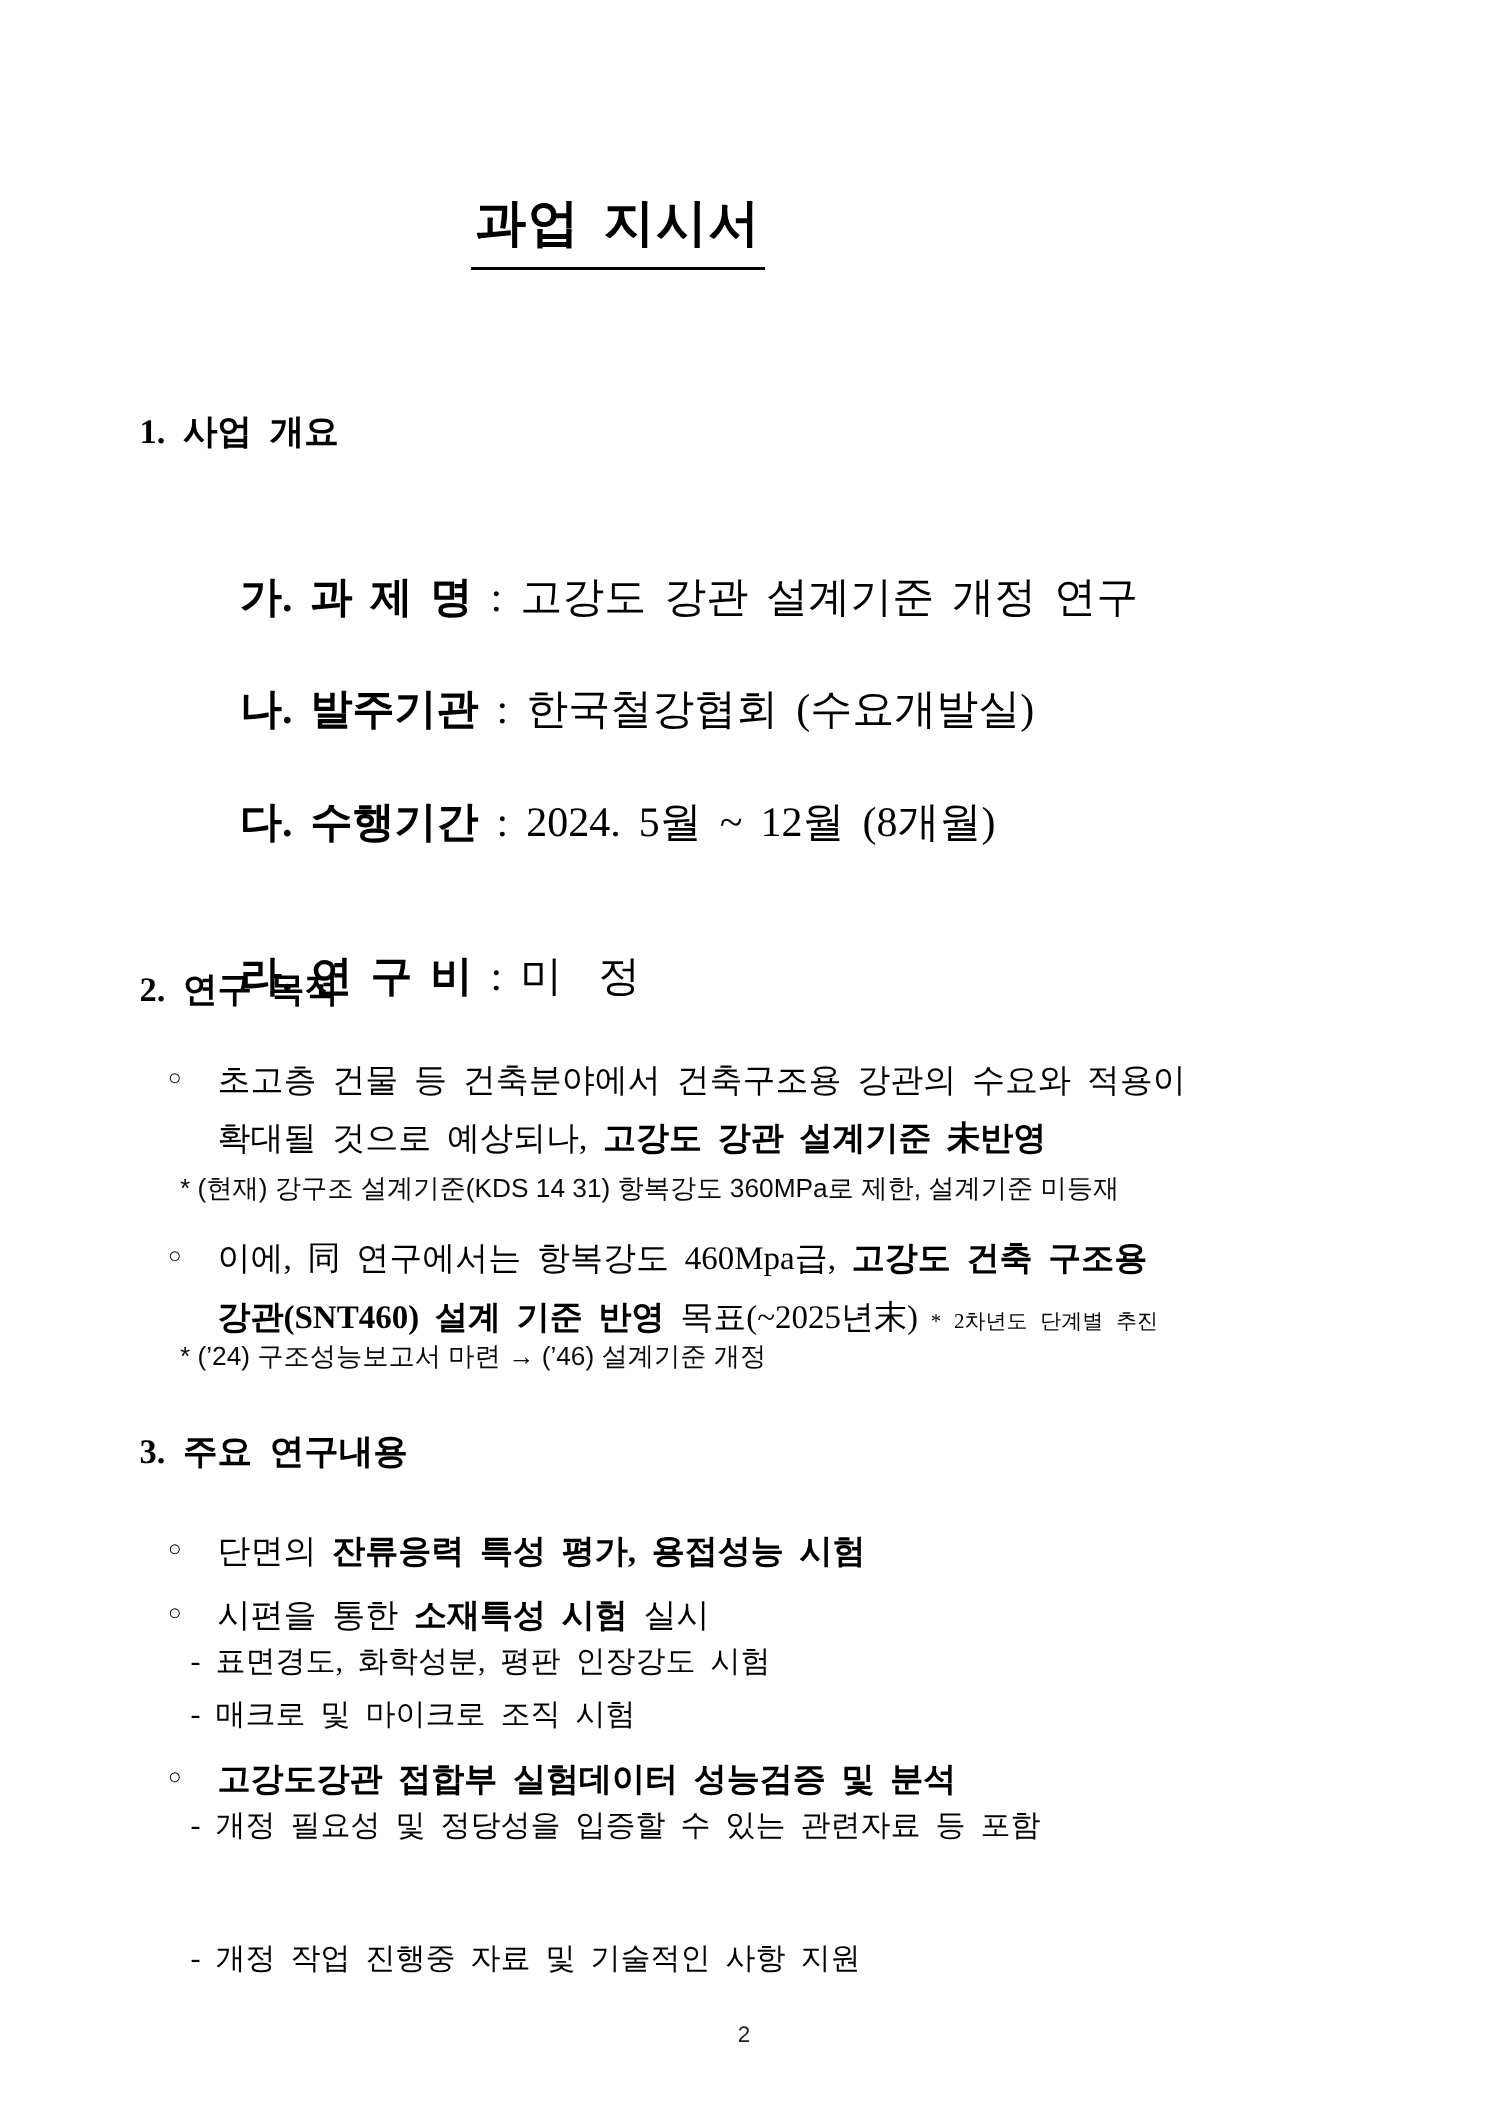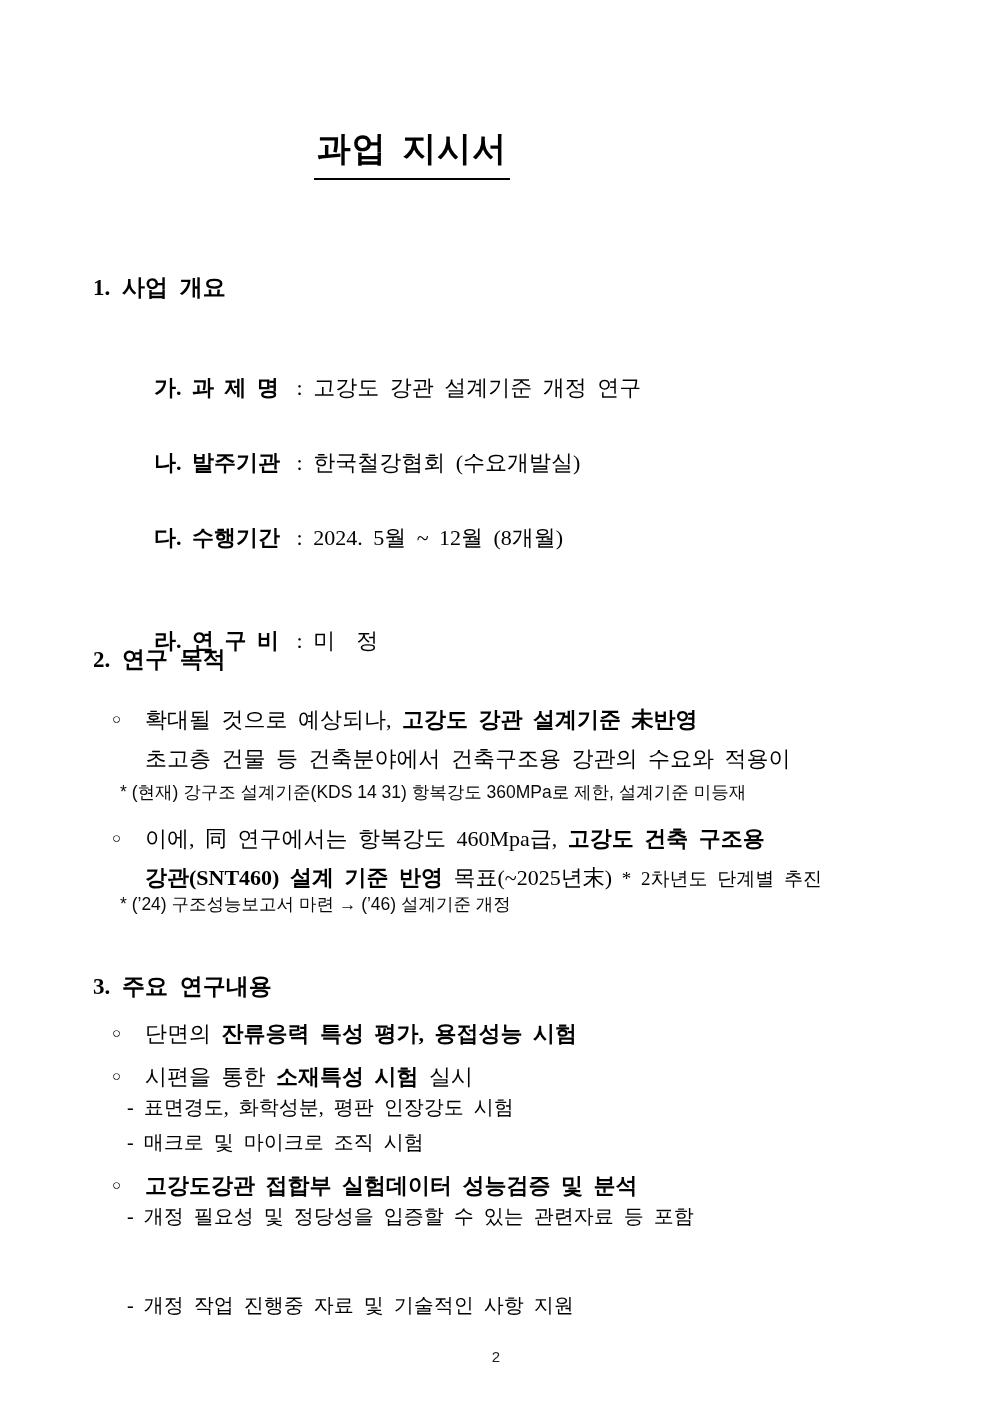--- a/index.html
+++ b/index.html
@@ -23,40 +23,40 @@
     padding:0 3px 6px 3px;
     white-space:pre;
   }
   .sec-heading {
     font-size:23px;
     font-weight:bold;
     word-spacing:6px;
     white-space:pre;
   }
   .field {
-    font-size:22px;
+    font-size:28px;
     white-space:pre;
     word-spacing:5px;
   }
   .field-label { font-weight:bold; display:inline-block; min-width:132px; }
   .bullet { display:flex; }
   .bmark {
     flex:0 0 33px;
     width:33px;
     font-size:15px;
     line-height:39px;
   }
   .bline {
     font-size:22px;
     line-height:39px;
     white-space:pre;
     word-spacing:5px;
   }
   .b { font-weight:bold; }
-  .small-run { font-size:19px; }
+  .small-run { font-size:14px; }
   .note {
     font-family:Liberation Sans, sans-serif;
     font-size:17.5px;
     white-space:pre;
     color:#0a0a0a;
   }
   .sub {
     font-size:20px;
     white-space:pre;
     word-spacing:5px;
@@ -93,38 +93,38 @@
 
   <div class="abs field" style="top:600px;left:112px;">
     <span class="field-label">라. 연 구 비</span><span> : </span><span>미  정</span>
   </div>
 
   <div class="abs sec-heading" style="top:644px;left:93px;">2. 연구 목적</div>
 
   <div class="abs bullet" style="top:700px;left:112px;">
     <span class="bmark">○</span>
     <div>
+      <div class="bline"><span>초고층 건물 등 건축분야에서 건축구조용 강관의 수요와 적용이</span></div>
       <div class="bline"><span>확대될 것으로 예상되나, </span><span class="b">고강도 강관 설계기준 未반영</span></div>
-      <div class="bline"><span>초고층 건물 등 건축분야에서 건축구조용 강관의 수요와 적용이</span></div>
     </div>
   </div>
 
   <div class="abs note" style="top:780px;left:120px;">* (현재) 강구조 설계기준(KDS 14 31) 항복강도 360MPa로 제한, 설계기준 미등재</div>
 
   <div class="abs bullet" style="top:819px;left:112px;">
     <span class="bmark">○</span>
     <div>
       <div class="bline"><span>이에, 同 연구에서는 항복강도 460Mpa급, </span><span class="b">고강도 건축 구조용</span></div>
       <div class="bline"><span class="b">강관(SNT460) 설계 기준 반영</span><span> 목표(~2025년末)</span><span class="small-run"> * 2차년도 단계별 추진</span></div>
     </div>
   </div>
 
   <div class="abs note" style="top:892px;left:120px;">* (’24) 구조성능보고서 마련 → (’46) 설계기준 개정</div>
 
-  <div class="abs sec-heading" style="top:952px;left:93px;margin-top:19px;">3. 주요 연구내용</div>
+  <div class="abs sec-heading" style="top:952px;left:93px;">3. 주요 연구내용</div>
 
   <div class="abs bullet" style="top:1014px;left:112px;">
     <span class="bmark">○</span>
     <div class="bline"><span>단면의 </span><span class="b">잔류응력 특성 평가, 용접성능 시험</span></div>
   </div>
 
   <div class="abs bullet" style="top:1057px;left:112px;">
     <span class="bmark">○</span>
     <div class="bline"><span>시편을 통한 </span><span class="b">소재특성 시험</span><span> 실시</span></div>
   </div>

